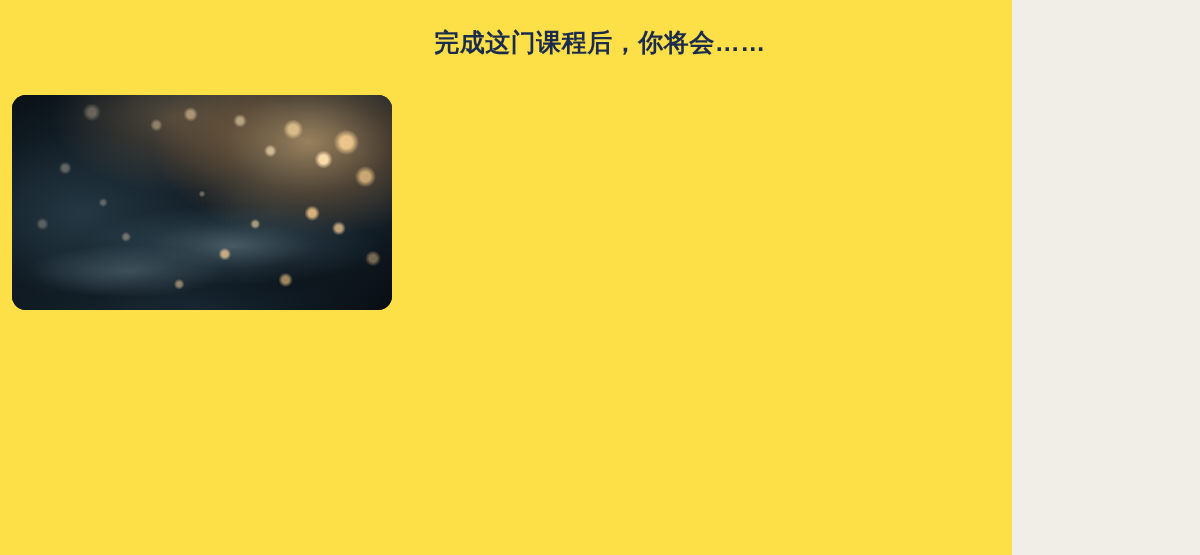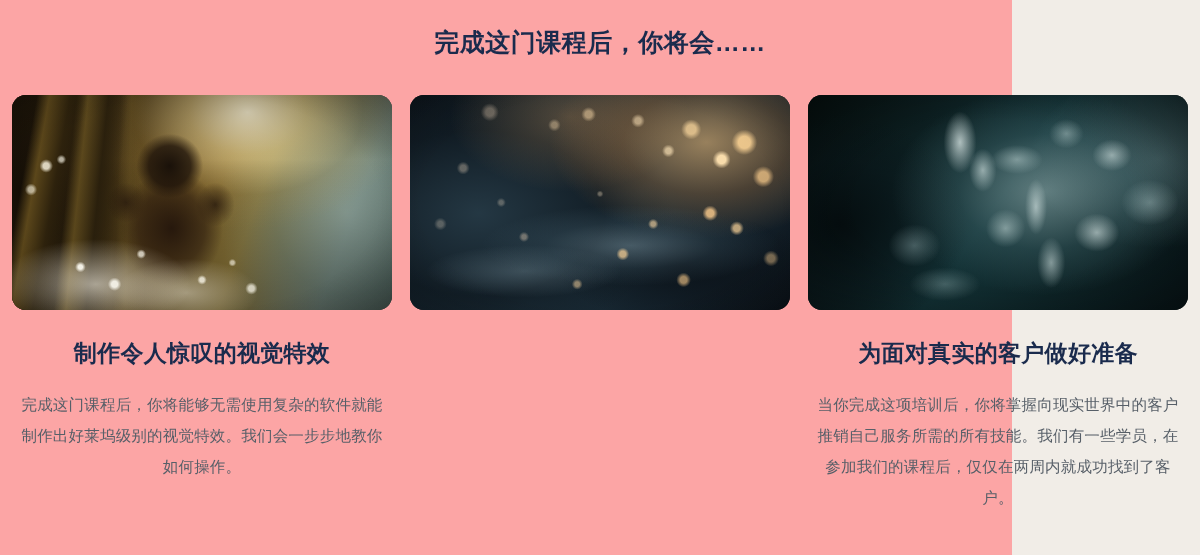--- a/index.html
+++ b/index.html
@@ -13,21 +13,21 @@
   body {
     background: #f1ede7;
     font-family: "Liberation Sans", "DejaVu Sans", sans-serif;
     -webkit-font-smoothing: antialiased;
   }
 
   .page {
     position: relative;
     width: 1012px;
     height: 555px;
-    background: #fca5a5;
+    background: #fde047;
   }
 
   
   .section-heading {
     position: absolute;
     top: 27px;
     left: 0;
     width: 1200px;
     text-align: center;
     font-size: 25px;
@@ -204,46 +204,25 @@
 </style>
 </head>
 <body>
 
 <div class="page">
 
   <div class="section-heading">完成这门课程后，你将会……</div>
 
   <div class="cards">
 
-    <div class="card">
-      <div class="card-media">
-        <div class="layer img1-base"></div>
-        <div class="layer img1-darkleft"></div>
-        <div class="layer img1-pillar"></div>
-        <div class="layer img1-figure"></div>
-        <div class="layer img1-spray"></div>
-        <div class="layer media-vignette"></div>
-      </div>
-      <div class="card-title">制作令人惊叹的视觉特效</div>
-      <div class="card-body">完成这门课程后，你将能够无需使用复杂的软件就能制作出好莱坞级别的视觉特效。我们会一步步地教你如何操作。</div>
-    </div>
 
     <div class="card">
       <div class="card-media">
         <div class="layer img2-base"></div>
         <div class="layer img2-wave"></div>
         <div class="layer img2-bokeh"></div>
         <div class="layer media-vignette"></div>
       </div>
     </div>
 
-    <div class="card">
-      <div class="card-media">
-        <div class="layer img3-base"></div>
-        <div class="layer img3-wisps"></div>
-        <div class="layer img3-vignette"></div>
-      </div>
-      <div class="card-title">为面对真实的客户做好准备</div>
-      <div class="card-body">当你完成这项培训后，你将掌握向现实世界中的客户推销自己服务所需的所有技能。我们有一些学员，在参加我们的课程后，仅仅在两周内就成功找到了客户。</div>
-    </div>
 
   </div>
 </div>
 
 </body></html>

